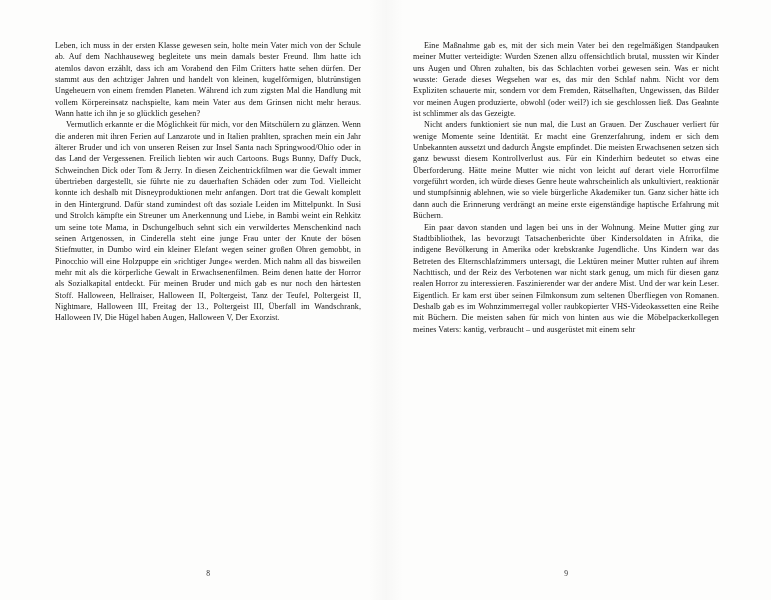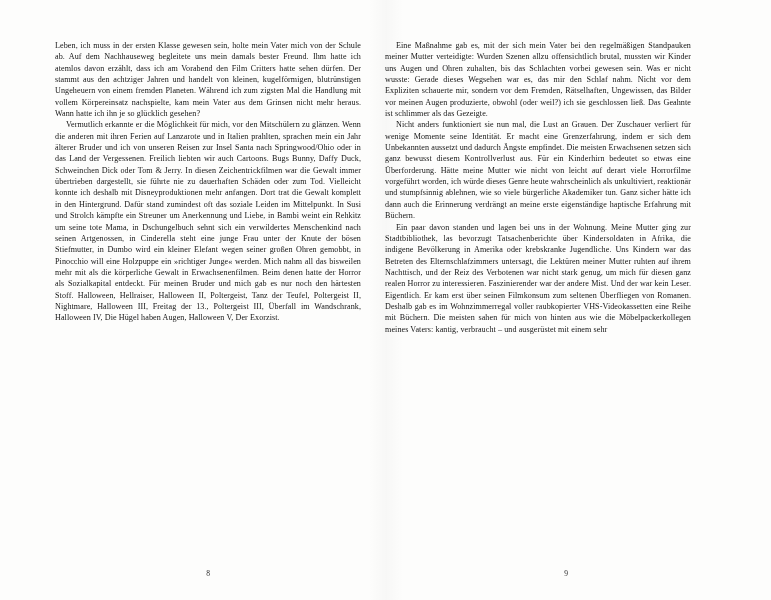--- a/index.html
+++ b/index.html
@@ -27,21 +27,21 @@
     width: 771px;
     height: 510px;
     display: flex;
     justify-content: space-between;
   }
   .col {
     width: 306px;
     position: relative;
   }
   .col.left { margin-left: 55px; }
-  .col.right { margin-right: 80px; }
+  .col.right { margin-right: 52px; }
 
   p {
     margin: 0;
     text-align: justify;
     text-justify: inter-word;
     font-size: 8.1px;
     line-height: 11.35px;
     hyphens: auto;
     -webkit-hyphens: auto;
     letter-spacing: 0.01em;

